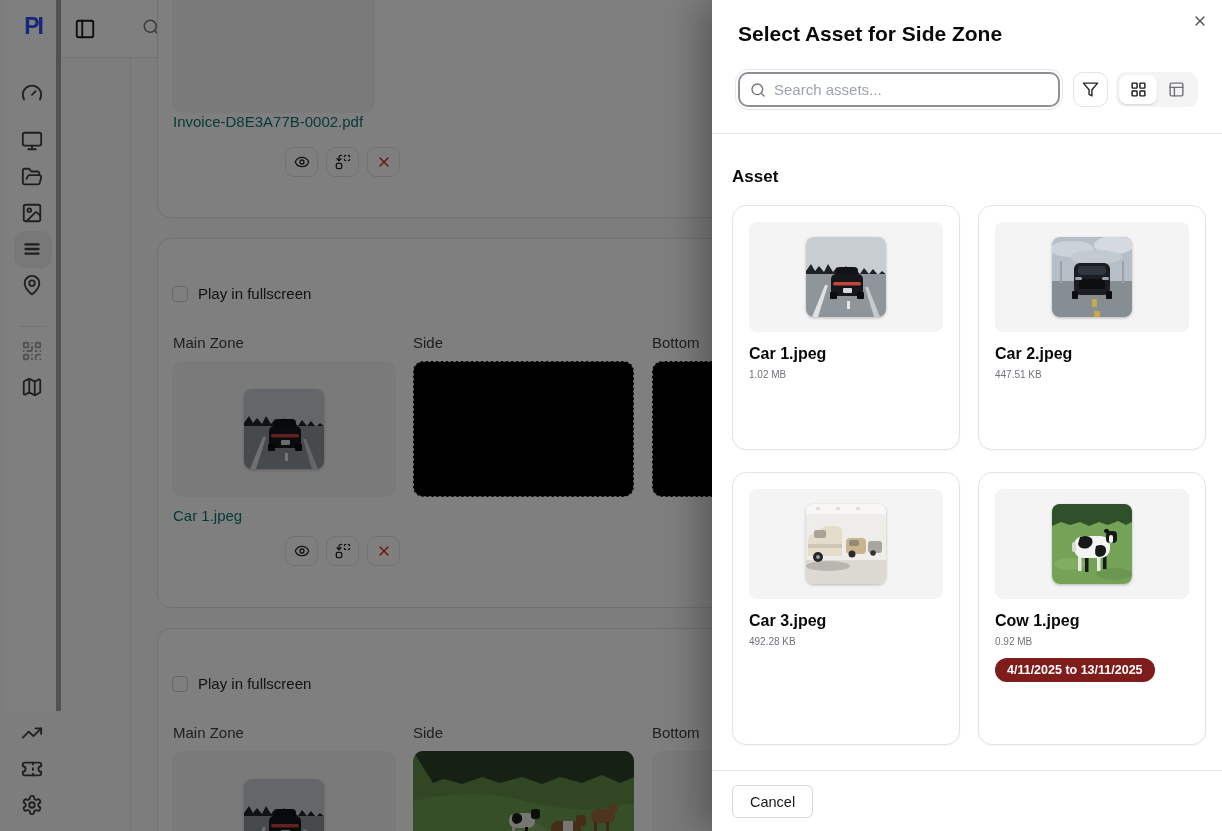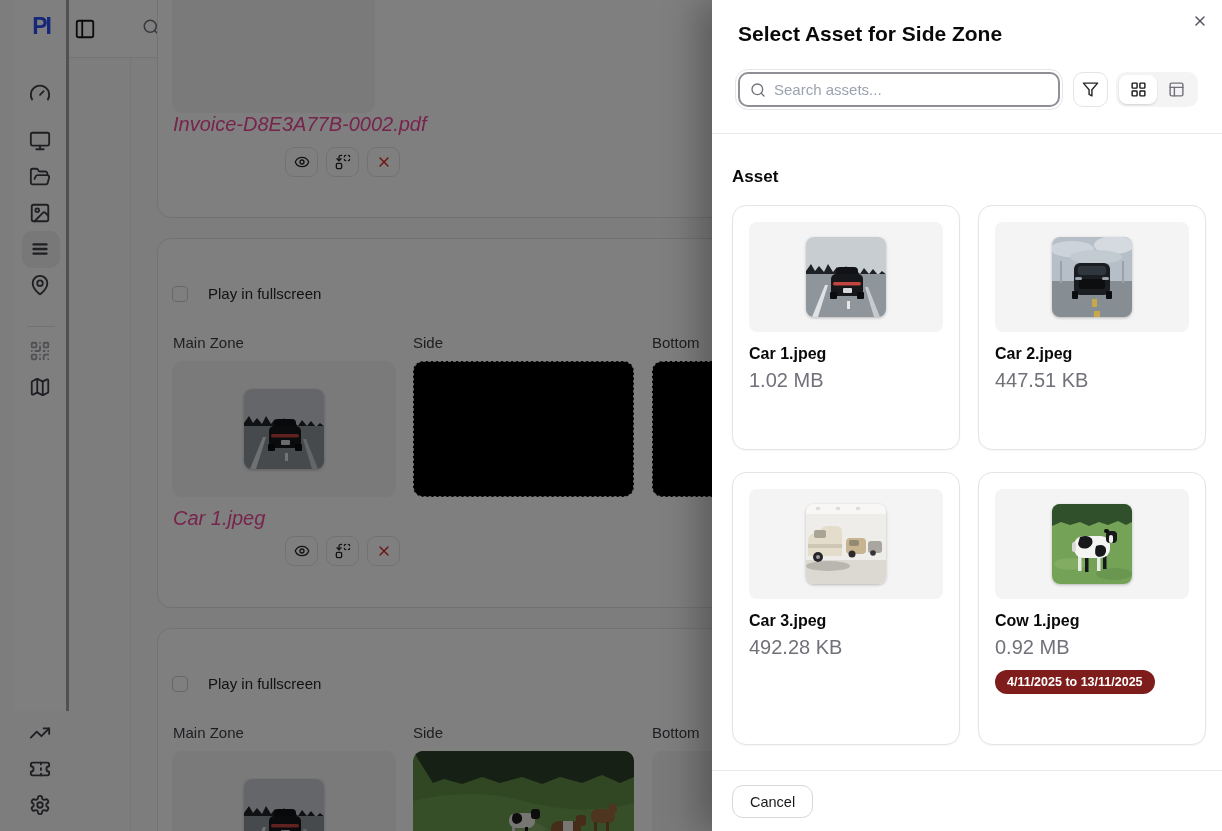--- a/index.html
+++ b/index.html
@@ -1,22 +1,22 @@
 <!DOCTYPE html>
 <html><head>
 <meta charset="utf-8">
 <style>
   * { margin:0; padding:0; box-sizing:border-box; }
   html,body { width:1222px; height:831px; overflow:hidden; background:#fff;
     font-family:"Liberation Sans", sans-serif; }
   .app { position:relative; width:1222px; height:831px; overflow:hidden; background:#fafafa; }
 
   
-  .sidebar { position:absolute; left:13px; top:0; width:56px; height:711px; background:#fff;
-    border-right:3px solid #a3a3a3; z-index:1; }
+  .sidebar { position:absolute; left:5px; top:0; width:56px; height:711px; background:#fff;
+    border-right:5px solid #a3a3a3; z-index:1; }
   .logo { position:absolute; left:0; top:13px; width:56px; text-align:center;
     font-weight:800; font-size:23px; letter-spacing:-2px; color:#2d4ef5; }
   .nav-ic { position:absolute; left:16px; width:24px; height:24px; color:#3f3f46; }
   .nav-ic svg { width:22px; height:22px; display:block; }
   .nav-active-bg { position:absolute; left:9px; top:231px; width:38px; height:37px;
     background:#f0f0f1; border-radius:10px; }
   .side-divider { position:absolute; left:14px; top:326px; width:28px; height:1px; background:#e4e4e7; }
   .muted { color:#a1a1aa; }
 
   .topbar { position:absolute; left:56px; top:0; width:1166px; height:58px; background:#fff;
@@ -27,28 +27,28 @@
   .topbar-search .ph { font-size:15px; }
   .kbd { border:1px solid #e4e4e7; background:#fafafa; border-radius:6px; font-size:12px;
     color:#71717a; padding:3px 7px; line-height:1; letter-spacing:1px; }
 
   .content { position:absolute; left:56px; top:58px; right:0; bottom:0; background:#fafafa; z-index:1; }
   .content-divider { position:absolute; left:130px; top:58px; bottom:0; width:1px; background:#ececee; z-index:1; }
 
   .bg-card { position:absolute; left:157px; width:900px; background:#fff;
     border:1px solid #e4e4e7; border-radius:14px; z-index:1; }
   .thumb-box { background:#f4f4f5; border-radius:10px; }
-  .file-label { font-size:20px; color:#ec4899;font-style:italic; }
+  .file-label { font-size:15px; color:#0f766e; }
   .act-row { position:absolute; display:flex; gap:8px; }
   .act-btn { width:33px; height:30px; border:1px solid #e4e4e7; border-radius:9px; background:#fff;
     display:flex; align-items:center; justify-content:center; color:#27272a; }
   .act-btn svg { width:16px; height:16px; }
   .act-btn.danger { color:#dc2626; }
 
-  .chk-row { position:absolute; left:14px; top:46px; display:flex; align-items:center; gap:20px; }
+  .chk-row { position:absolute; left:14px; top:46px; display:flex; align-items:center; gap:10px; }
   .chk { width:16px; height:16px; border:1px solid #cfcfd4; border-radius:4px; background:#fff; }
   .chk-label { font-size:15px; color:#27272a; }
 
   .zone-label { position:absolute; top:95px; font-size:15px; color:#3f3f46; }
   .zone-box { position:absolute; top:122px; height:136px; border-radius:10px; overflow:hidden; }
   .zone-box.gray { background:#f4f4f5; }
   .zone-box.black { background:#000; border:1px dashed #cfcfcf; }
   .zone-thumb { position:absolute; left:50%; top:28px; transform:translateX(-50%);
     width:80px; height:80px; border-radius:8px; overflow:hidden; box-shadow:0 1px 3px rgba(0,0,0,.25); }
   .zone-thumb svg, .scene svg { width:100%; height:100%; display:block; }
@@ -89,28 +89,28 @@
   .asset-grid { position:absolute; left:20px; top:205px; width:474px; display:grid;
     grid-template-columns:228px 228px; grid-template-rows:245px 273px; column-gap:18px; row-gap:22px; }
   .asset-card { background:#fff; border:1px solid #e4e4e7; border-radius:14px; padding:16px;
     box-shadow:0 1px 2px rgba(0,0,0,.04); cursor:pointer; }
   .asset-thumb-area { height:110px; background:#f4f4f5; border-radius:8px;
     display:flex; align-items:center; justify-content:center; }
   .asset-thumb { width:80px; height:80px; border-radius:8px; overflow:hidden;
     box-shadow:0 1px 3px rgba(0,0,0,.25); }
   .asset-thumb svg { width:100%; height:100%; display:block; }
   .asset-name { margin-top:13px; font-size:16px; font-weight:700; color:#0a0a0a; }
-  .asset-size { margin-top:6px; font-size:20px; color:#71717a; }
+  .asset-size { margin-top:6px; font-size:10px; color:#71717a; }
   .asset-badge { display:inline-block; margin-top:11px; background:#7f1d1d; color:#fff;
     font-size:12.5px; font-weight:700; padding:5px 12px; border-radius:999px; }
 
   .modal-footer { position:absolute; left:0; bottom:0; width:510px; height:61px;
     border-top:1px solid #e9e9eb; background:#fff; }
   .cancel-btn { position:absolute; left:20px; top:14px; height:33px; padding:0 17px;
-    border:1px solid #d8d8dc; border-radius:11px; background:#fff; font-size:14.5px; color:#18181b;
+    border:1px solid #d8d8dc; border-radius:6px; background:#fff; font-size:14.5px; color:#18181b;
     font-family:"Liberation Sans", sans-serif; cursor:pointer; }
 </style>
 </head>
 <body>
 
 <svg width="0" height="0" style="position:absolute">
   <defs>
     <g id="scene-car1">
       <rect width="80" height="80" fill="#c8cdd2"></rect>
       <path d="M0 34 l5 -7 4 7 4 -5 5 6 4 -8 5 8 4 -5 5 6 4 -7 5 7 4 -4 5 5 4 -6 5 6 4 -5 5 6 4 -4 5 4 V38 H0 Z" fill="#1e2227"></path>

